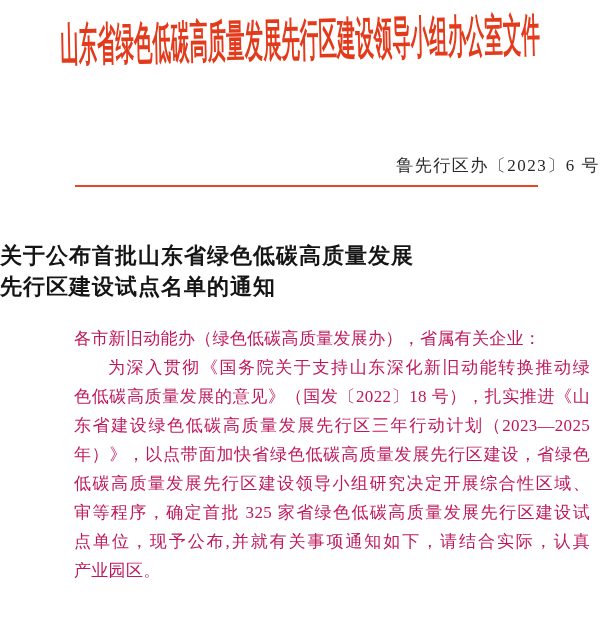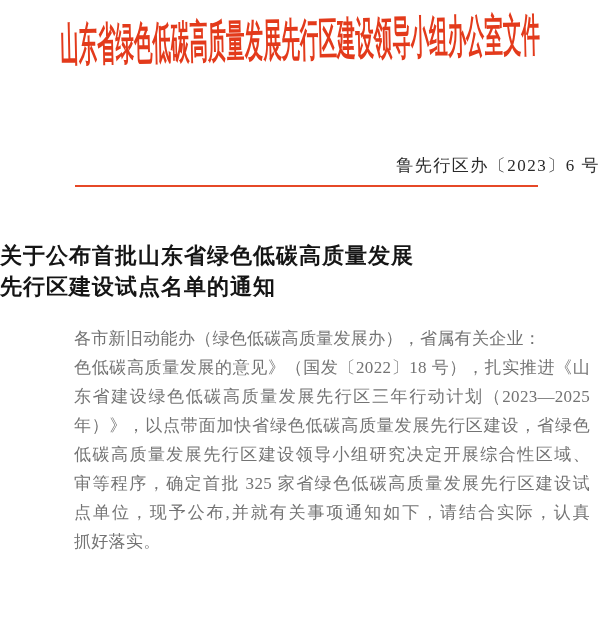--- a/index.html
+++ b/index.html
@@ -61,21 +61,21 @@
     color: #151515;
   }
   
   .body-text {
     margin-top: 22px;
     padding-left: 74px;
     padding-right: 10px;
     font-size: 17px;
     line-height: 29px;
     letter-spacing: 0.3px;
-    color: #737373;
+    color: #be185d;
   }
   .line { white-space: nowrap; }
   .jl {
     white-space: normal;
     text-align: justify;
     text-align-last: justify;
   }
   .ind { text-indent: 2em; }
 </style>
 </head>
@@ -91,22 +91,23 @@
 
   <div class="divider"></div>
 
   <div class="title">
     <div>关于公布首批山东省绿色低碳高质量发展</div>
     <div>先行区建设试点名单的通知</div>
   </div>
 
   <div class="body-text">
     <div class="line">各市新旧动能办（绿色低碳高质量发展办），省属有关企业：</div>
+    <div class="line jl ind">为深入贯彻《国务院关于支持山东深化新旧动能转换推动绿</div>
     <div class="line jl">色低碳高质量发展的意见》（国发〔2022〕18 号），扎实推进《山</div>
     <div class="line jl">东省建设绿色低碳高质量发展先行区三年行动计划（2023—2025</div>
     <div class="line jl">年）》，以点带面加快省绿色低碳高质量发展先行区建设，省绿色</div>
     <div class="line jl">低碳高质量发展先行区建设领导小组研究决定开展综合性区域、</div>
     <div class="line jl">审等程序，确定首批 325 家省绿色低碳高质量发展先行区建设试</div>
     <div class="line jl">点单位，现予公布,并就有关事项通知如下，请结合实际，认真</div>
-    <div class="line">抓好落实。</div>
+    <div class="line">产业园区。</div>
   </div>
 
 </div>
 
 </body></html>

